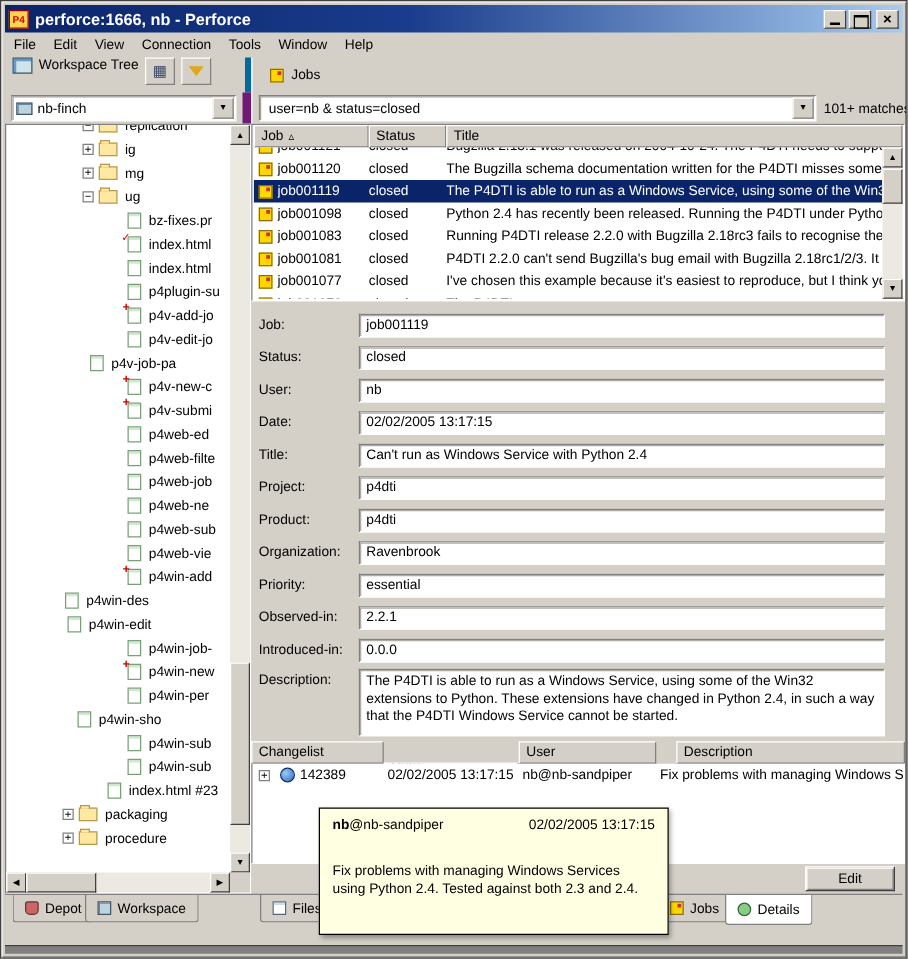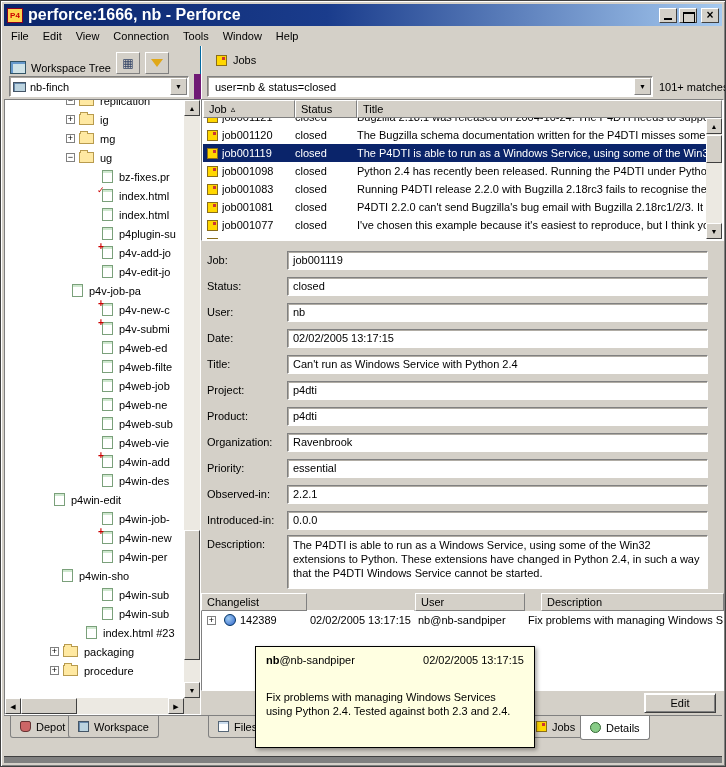--- a/index.html
+++ b/index.html
@@ -10,37 +10,37 @@
     border:1px solid #404040; box-shadow: inset 1px 1px 0 #fff, inset -1px -1px 0 #808080;
     overflow:hidden;
   }
   
   .titlebar { position:absolute; left:3px; top:3px; right:3px; height:22px;
     background:linear-gradient(90deg,#0a246a 0%,#1a3c8c 45%,#a6caf0 100%);
     display:flex; align-items:center; padding:0 3px; }
   .app-icon { width:16px; height:15px; background:#ffd34d; border:1px solid #802; color:#c00;
     font-weight:bold; font-size:8px; text-align:center; line-height:13px; flex:none; }
   .app-icon::before { content:"P4"; }
-  .title-text { color:#fff; font-weight:bold; font-size:16px; margin-left:5px; flex:1;
+  .title-text { color:#fff; font-weight:bold; font-size:13px; margin-left:5px; flex:1;
     white-space:nowrap; overflow:hidden; }
   .tbtn { width:18px; height:15px; background:#d4d0c8; border:1px solid;
     border-color:#fff #404040 #404040 #fff; margin-left:2px; position:relative; flex:none; }
   .tbtn.min::before { content:""; position:absolute; left:4px; bottom:2px; width:8px; height:2px; background:#000; }
   .tbtn.max::before { content:""; position:absolute; left:3px; top:3px; width:10px; height:8px;
     border:1px solid #000; border-top-width:2px; }
   .tbtn.close { margin-left:4px; }
   .tbtn.close::before { content:"×"; position:absolute; left:0; right:0; top:-1px; text-align:center;
     font-weight:bold; font-size:12px; line-height:14px; }
   
   .menubar { position:absolute; left:3px; top:25px; right:3px; height:20px; display:flex; align-items:center; }
   .menu-item { padding:3px 7px; }
   
   .toolbar { position:absolute; left:3px; top:45px; right:3px; height:28px; display:flex; }
-  .tb-left { width:197px; display:flex; align-items:flex-end; gap:5px; padding-left:6px;
-    border-right:1px solid #0369a1; }
+  .tb-left { width:197px; display:flex; align-items:flex-start; gap:5px; padding-left:6px;
+    border-right:5px solid #0369a1; }
   .tb-right { flex:1; display:flex; align-items:center; gap:6px; padding-left:14px; border-left:1px solid #fff; }
   .ws-tree-icon { width:16px; height:13px; background:#cfe3e8; border:1px solid #356;
     box-shadow: inset 2px 2px 0 #69c; flex:none; }
   .tool-btn { width:24px; height:22px; background:#d4d0c8; border:1px solid;
     border-color:#fff #808080 #808080 #fff; display:flex; align-items:center; justify-content:center; }
   .panes-icon::before { content:"▦"; font-size:12px; color:#346; }
   .funnel-icon { width:0; height:0; border-left:6px solid transparent; border-right:6px solid transparent;
     border-top:8px solid #e0a818; }
   .job-icon { width:11px; height:11px; background:#ffd700; border:1px solid #8a6d1a; flex:none; position:relative; }
   .job-icon::after { content:""; position:absolute; right:1px; top:1px; width:3px; height:3px; background:#c33; }
@@ -300,21 +300,21 @@
           <span class="tlabel">p4web-sub</span>
         </div>
       <div class="trow" style="padding-left:96px">
           <span class="fdoc"></span>
           <span class="tlabel">p4web-vie</span>
         </div>
       <div class="trow" style="padding-left:96px">
           <span class="fdoc add"></span>
           <span class="tlabel">p4win-add</span>
         </div>
-      <div class="trow" style="padding-left:96px">
+      <div class="trow" style="padding-left:46px">
           <span class="fdoc"></span>
           <span class="tlabel">p4win-des</span>
         </div>
       <div class="trow" style="padding-left:48px">
           <span class="fdoc"></span>
           <span class="tlabel">p4win-edit</span>
         </div>
       <div class="trow" style="padding-left:96px">
           <span class="fdoc"></span>
           <span class="tlabel">p4win-job-</span>

